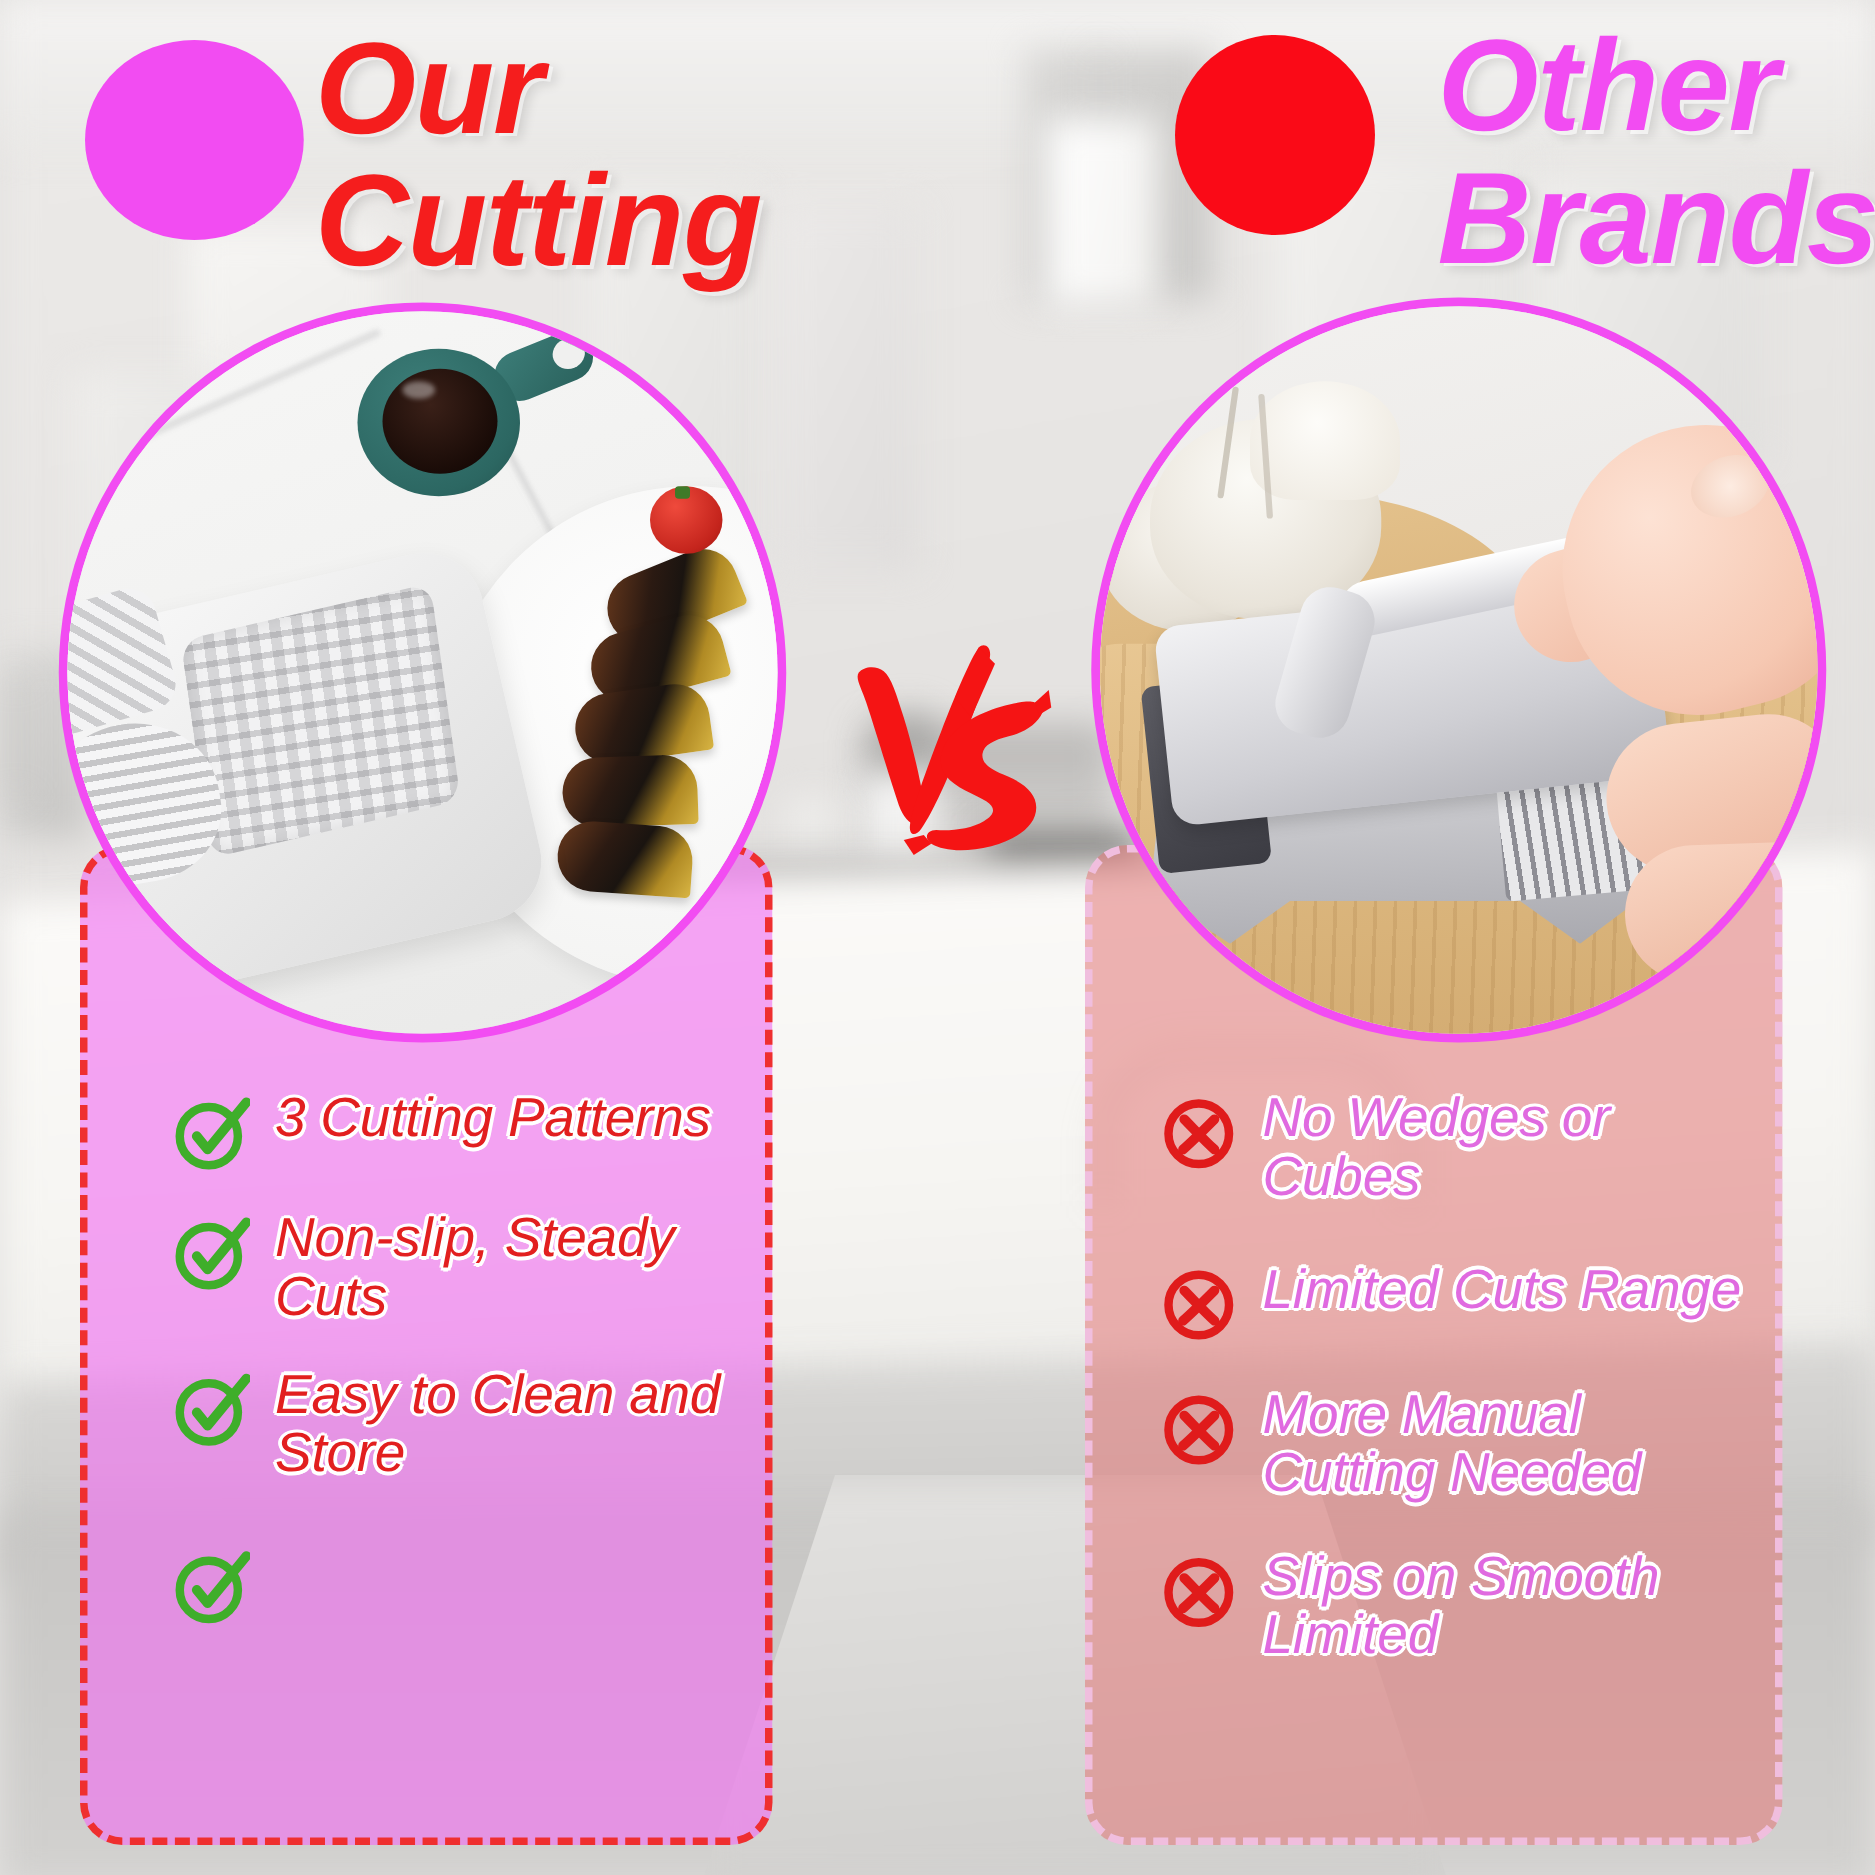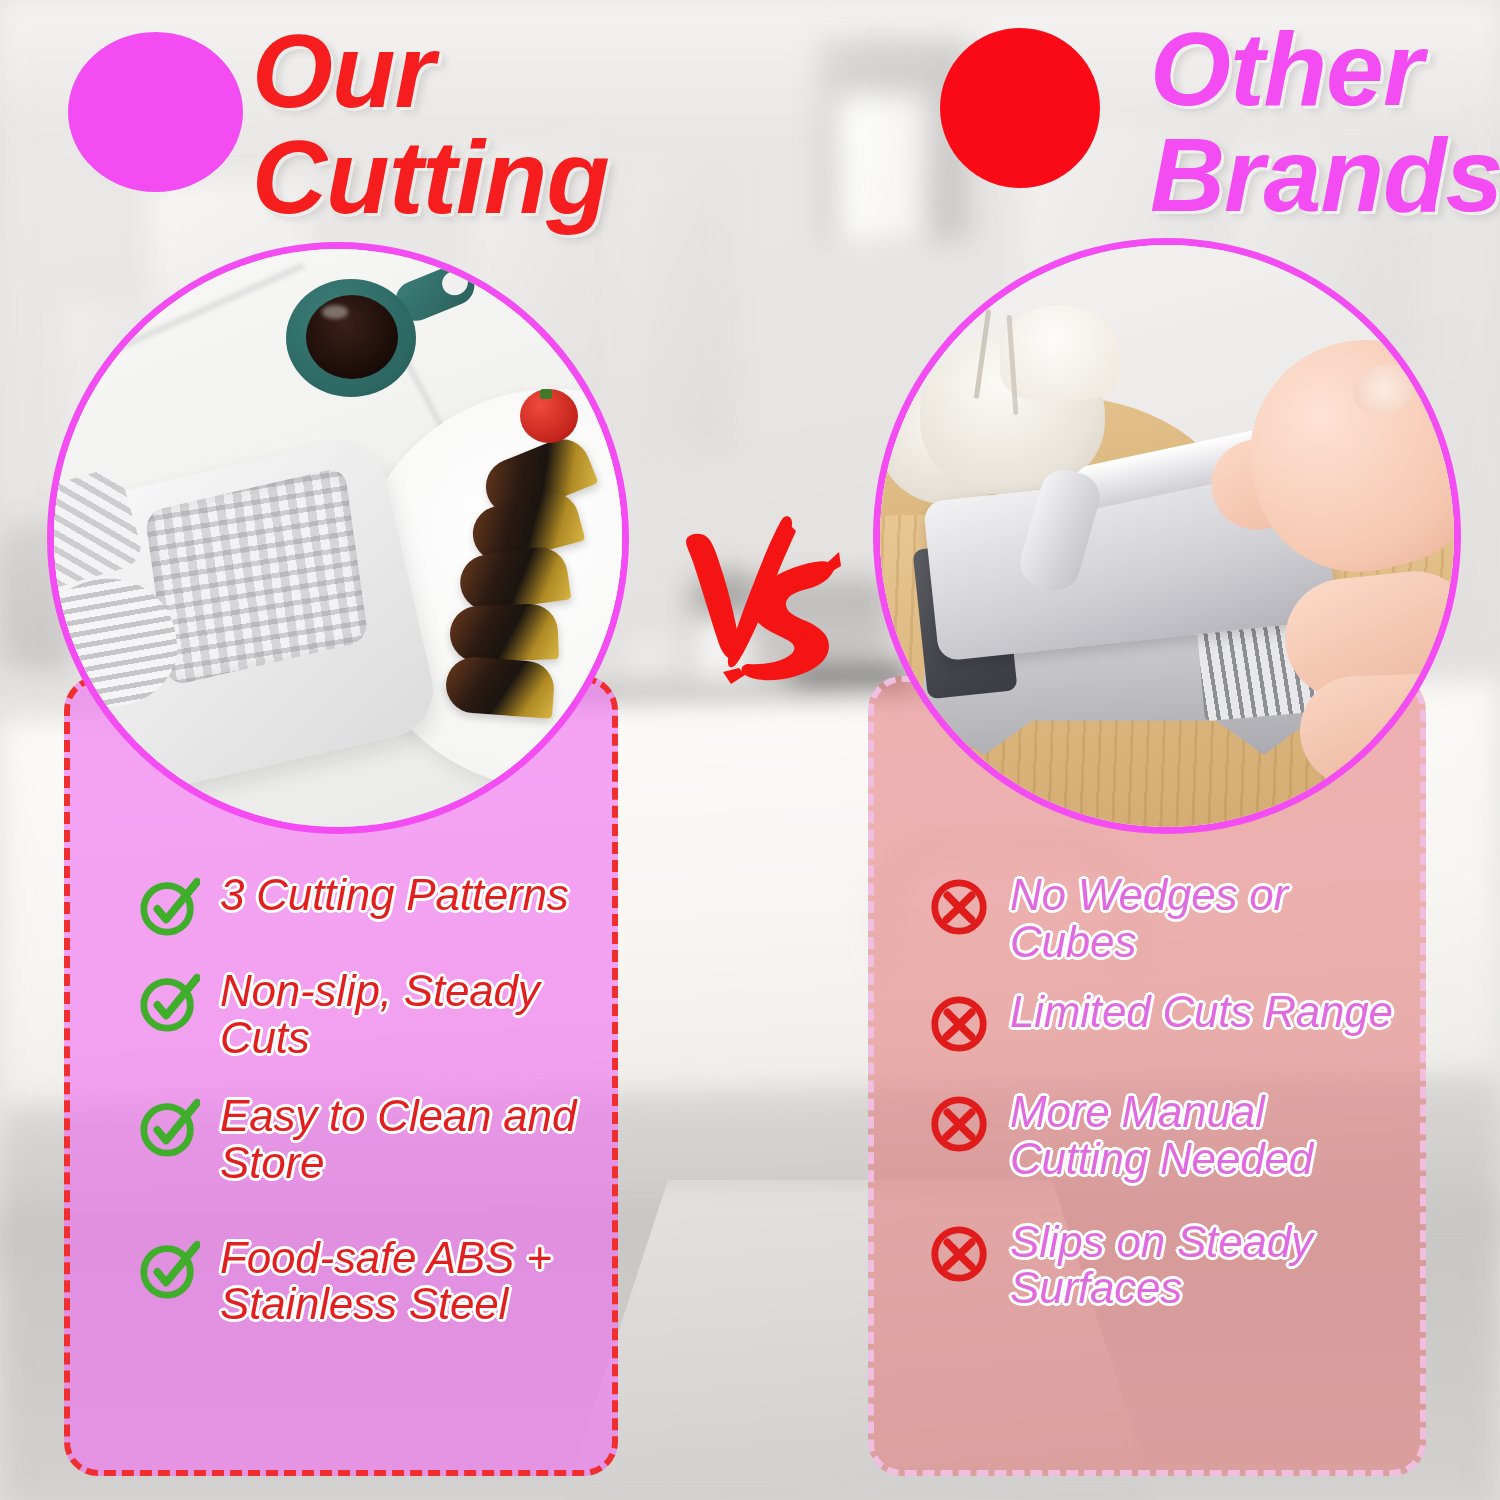--- a/index.html
+++ b/index.html
@@ -202,21 +202,21 @@
   .ftxt{font-size:44px;font-weight:500;line-height:1.06;letter-spacing:-.2px;}
   .ftxt-pos{color:#e21f1f;
     text-shadow:-2px -2px 0 #fff,2px -2px 0 #fff,-2px 2px 0 #fff,2px 2px 0 #fff,
                 0 -3px 0 #fff,0 3px 0 #fff,-3px 0 0 #fff,3px 0 0 #fff;}
   .ftxt-neg{color:#e06ae0;
     text-shadow:-2px -2px 0 #fff,2px -2px 0 #fff,-2px 2px 0 #fff,2px 2px 0 #fff,
                 0 -3px 0 #fff,0 3px 0 #fff,-3px 0 0 #fff,3px 0 0 #fff;}
   #list-left .frow:nth-child(1){margin-bottom:30px;}
   #list-left .frow:nth-child(2){margin-bottom:32px;}
   #list-left .frow:nth-child(3){margin-bottom:48px;}
-  #list-right .frow:nth-child(1){margin-bottom:24px;}
+  #list-right .frow:nth-child(1){margin-bottom:44px;}
   #list-right .frow:nth-child(2){margin-bottom:34px;}
   #list-right .frow:nth-child(3){margin-bottom:36px;}
 </style>
 </head>
 <body>
 
 <div id="stage">
 
   <div class="bg">
     <div class="bg-layer bg-wall"></div>
@@ -370,21 +370,20 @@
     </div>
     <div class="frow">
       <span class="fico">
         <svg viewBox="0 0 64 64">
             <g fill="none" stroke="#3fae2a" stroke-width="7" stroke-linecap="round">
           <circle cx="30" cy="34" r="24"></circle>
           <path d="M20 34 L29 45 L61 6" stroke-width="8" stroke-linejoin="round"></path>
         </g>
           </svg>
       </span>
-      <span class="ftxt ftxt-pos">Food-safe ABS + Stainless Steel</span>
     </div>
   </div>
 
   <div class="flist" id="list-right">
     <div class="frow">
       <span class="fico">
         <svg viewBox="0 0 64 64">
           <circle cx="32" cy="32" r="25" fill="none" stroke="#e01b1b" stroke-width="7"></circle>
           <path d="M20 20 C27 27 37 38 45 45 M45 20 C38 27 27 38 19 45" fill="none" stroke="#e01b1b" stroke-width="8" stroke-linecap="round"></path>
         </svg>
@@ -409,17 +408,17 @@
       </span>
       <span class="ftxt ftxt-neg">More Manual Cutting Needed</span>
     </div>
     <div class="frow">
       <span class="fico">
         <svg viewBox="0 0 64 64">
           <circle cx="32" cy="32" r="25" fill="none" stroke="#e01b1b" stroke-width="7"></circle>
           <path d="M20 20 C27 27 37 38 45 45 M45 20 C38 27 27 38 19 45" fill="none" stroke="#e01b1b" stroke-width="8" stroke-linecap="round"></path>
         </svg>
       </span>
-      <span class="ftxt ftxt-neg">Slips on Steady Surfaces</span>
+      <span class="ftxt ftxt-neg">Slips on Smooth Limited</span>
     </div>
   </div>
 
 </div>
 
 </body></html>

